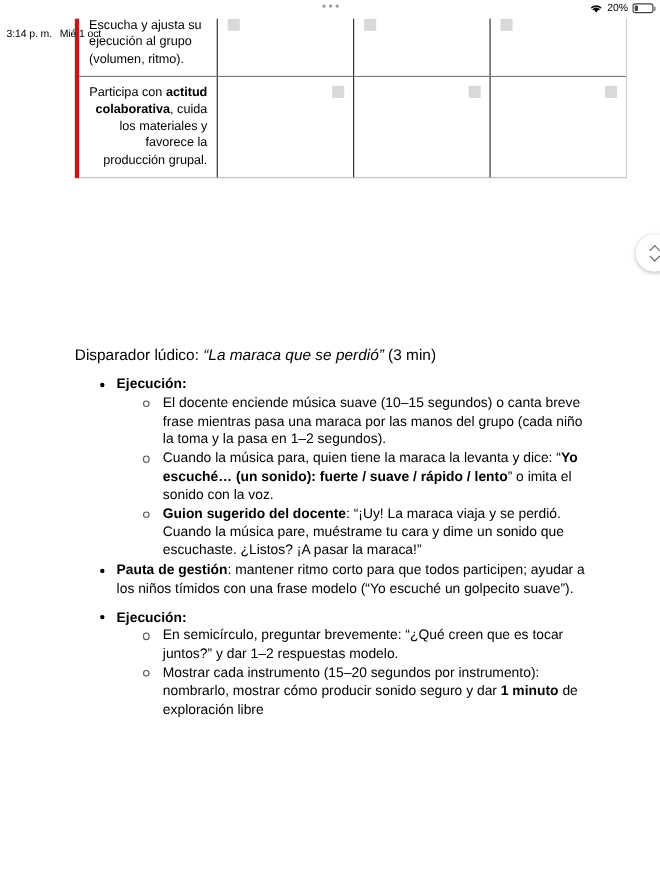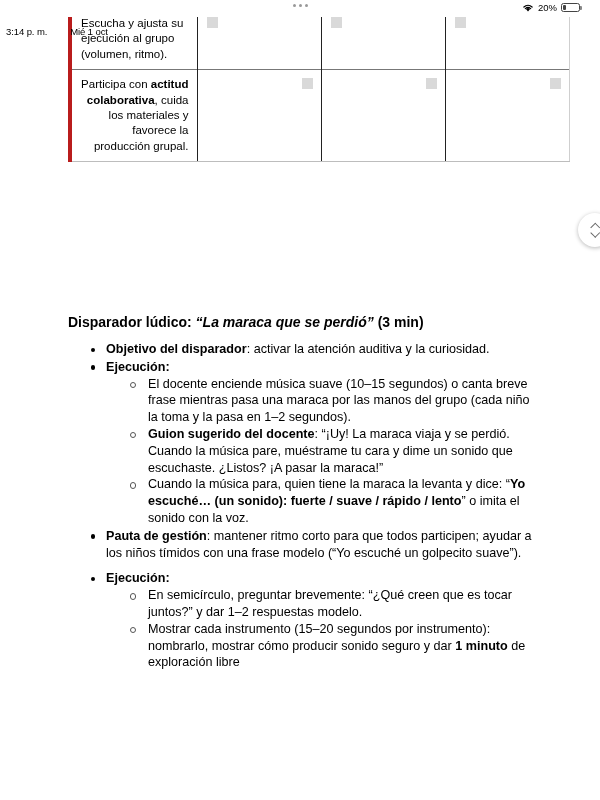--- a/index.html
+++ b/index.html
@@ -12,26 +12,26 @@
   }
   .screen { position:relative; width:600px; height:800px; overflow:hidden; }
 
   
   .statusbar {
     position:absolute; top:0; left:0; width:600px; height:17px;
     background:#ffffff; z-index:30;
     display:flex; align-items:center;
     font-size:9.5px; color:#000;
   }
-  .sb-left { position:absolute; left:6px; top:2px; display:flex; align-items:baseline; gap:23px; white-space:nowrap; }
+  .sb-left { position:absolute; left:6px; top:2px; display:flex; align-items:baseline; gap:7px; white-space:nowrap; }
   .sb-time { font-size:9.5px; letter-spacing:-.1px; }
   .sb-date { font-size:9.5px; letter-spacing:-.1px;margin-top:24px; }
   .sb-center { position:absolute; left:0; right:0; top:4px; display:flex; justify-content:center; gap:3px; }
   .sb-dot { width:3px; height:3px; border-radius:50%; background:#999; }
-  .sb-right { position:absolute; right:20px; top:2px; display:flex; align-items:center; gap:4px; }
+  .sb-right { position:absolute; right:6px; top:2px; display:flex; align-items:center; gap:4px; }
   .wifi-icon { display:inline-block; width:12px; height:9px; position:relative; }
   .sb-batt-pct { font-size:9.5px; }
   .batt {
     width:19px; height:9.5px; border:1px solid #444; border-radius:2.5px;
     position:relative; display:inline-block;
   }
   .batt:after{
     content:""; position:absolute; right:-2.5px; top:2.7px;
     width:1.6px; height:4px; background:#888; border-radius:0 1px 1px 0;
   }
@@ -80,21 +80,21 @@
   h1.clase {
     font-size:25px; font-weight:bold; font-style:italic;
     letter-spacing:-.3px;
     margin:16px 0 0 0; line-height:30px;
   }
   h1.clase .pre {
     font-size:13.5px; font-weight:normal; font-style:normal;
     letter-spacing:0;
   }
   h2.sub {
-    font-size:14px; font-weight:bold; line-height:19px;
+    font-size:14px; font-weight:normal; line-height:19px;
     margin:21px 0 0 0;
   }
   h2.sub .q { font-style:italic; }
   h2.sub .tail { font-style:normal; }
   h2.section {
     font-size:14px; font-weight:bold; line-height:20px;
     margin:22px 0 0 0;
   }
 
   ul.lvl1 { list-style:none; margin:9px 0 0 0; padding:0; }
@@ -175,25 +175,24 @@
   <div class="doc">
     <div class="doc-inner">
 
       <h2 class="sub">
         <span>Disparador lúdico:</span>
         <span class="q">“La maraca que se perdió”</span>
         <span class="tail">(3 min)</span>
       </h2>
 
       <ul class="lvl1" id="trigger-list">
-          <li><b>Objetivo del disparador</b><span>: activar la atención auditiva y la curiosidad.</span></li>
           <li><b>Ejecución:</b><ul class="lvl2">
               <li><span>El docente enciende música suave (10–15 segundos) o canta breve frase mientras pasa una maraca por las manos del grupo (cada niño la toma y la pasa en 1–2 segundos).</span></li>
+              <li><span>Cuando la música para, quien tiene la maraca la levanta y dice: “</span><b>Yo escuché… (un sonido): fuerte / suave / rápido / lento</b><span>” o imita el sonido con la voz.</span></li>
               <li><b>Guion sugerido del docente</b><span>: “¡Uy! La maraca viaja y se perdió. Cuando la música pare, muéstrame tu cara y dime un sonido que escuchaste. ¿Listos? ¡A pasar la maraca!”</span></li>
-              <li><span>Cuando la música para, quien tiene la maraca la levanta y dice: “</span><b>Yo escuché… (un sonido): fuerte / suave / rápido / lento</b><span>” o imita el sonido con la voz.</span></li>
             </ul></li>
           <li><b>Pauta de gestión</b><span>: mantener ritmo corto para que todos participen; ayudar a los niños tímidos con una frase modelo (“Yo escuché un golpecito suave”).</span></li>
         </ul>
 
 
       <ul class="lvl1" id="start-list">
           <li><b>Ejecución:</b><ul class="lvl2">
               <li><span>En semicírculo, preguntar brevemente: “¿Qué creen que es tocar juntos?” y dar 1–2 respuestas modelo.</span></li>
               <li><span>Mostrar cada instrumento (15–20 segundos por instrumento): nombrarlo, mostrar cómo producir sonido seguro y dar </span><b>1 minuto</b><span> de exploración libre </span></li>
             </ul></li>

